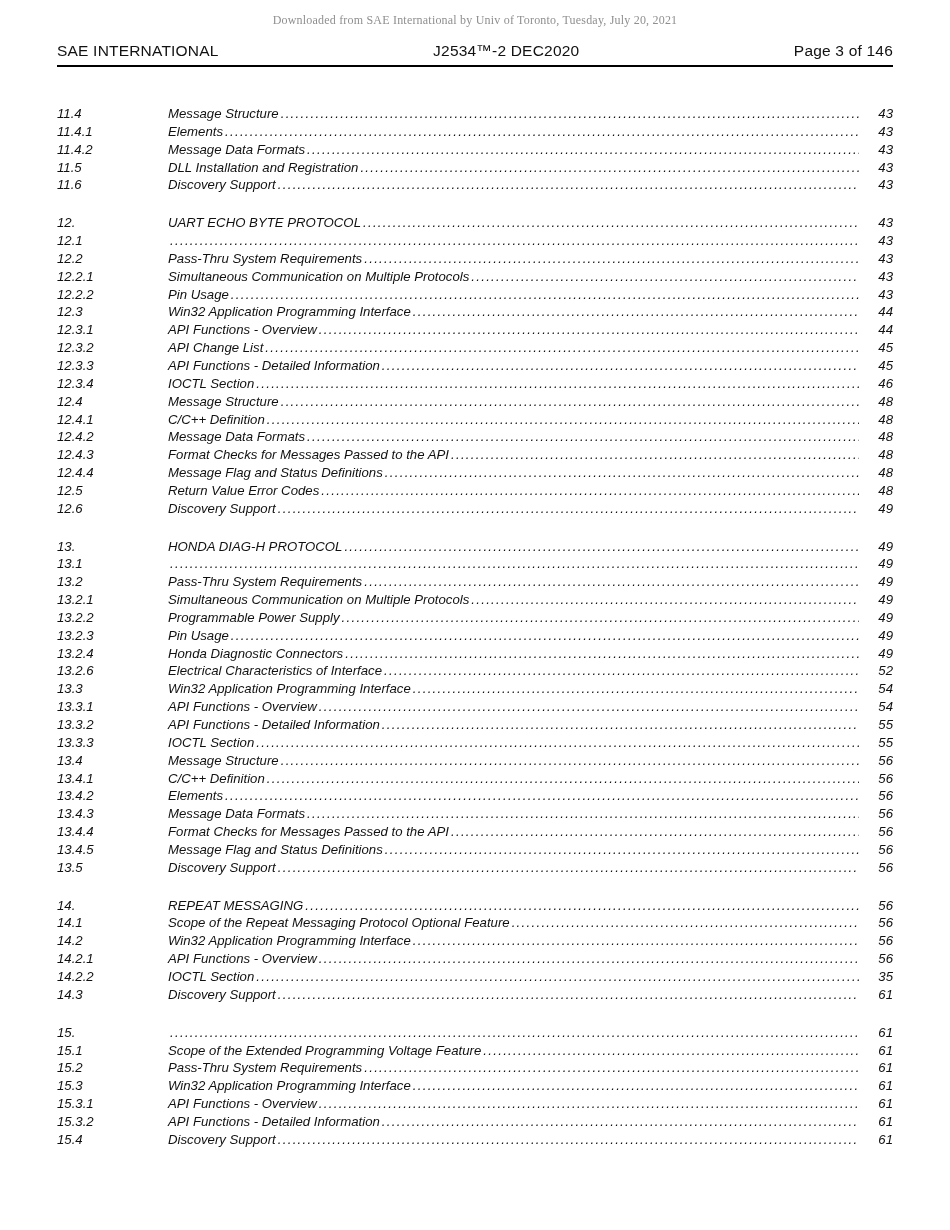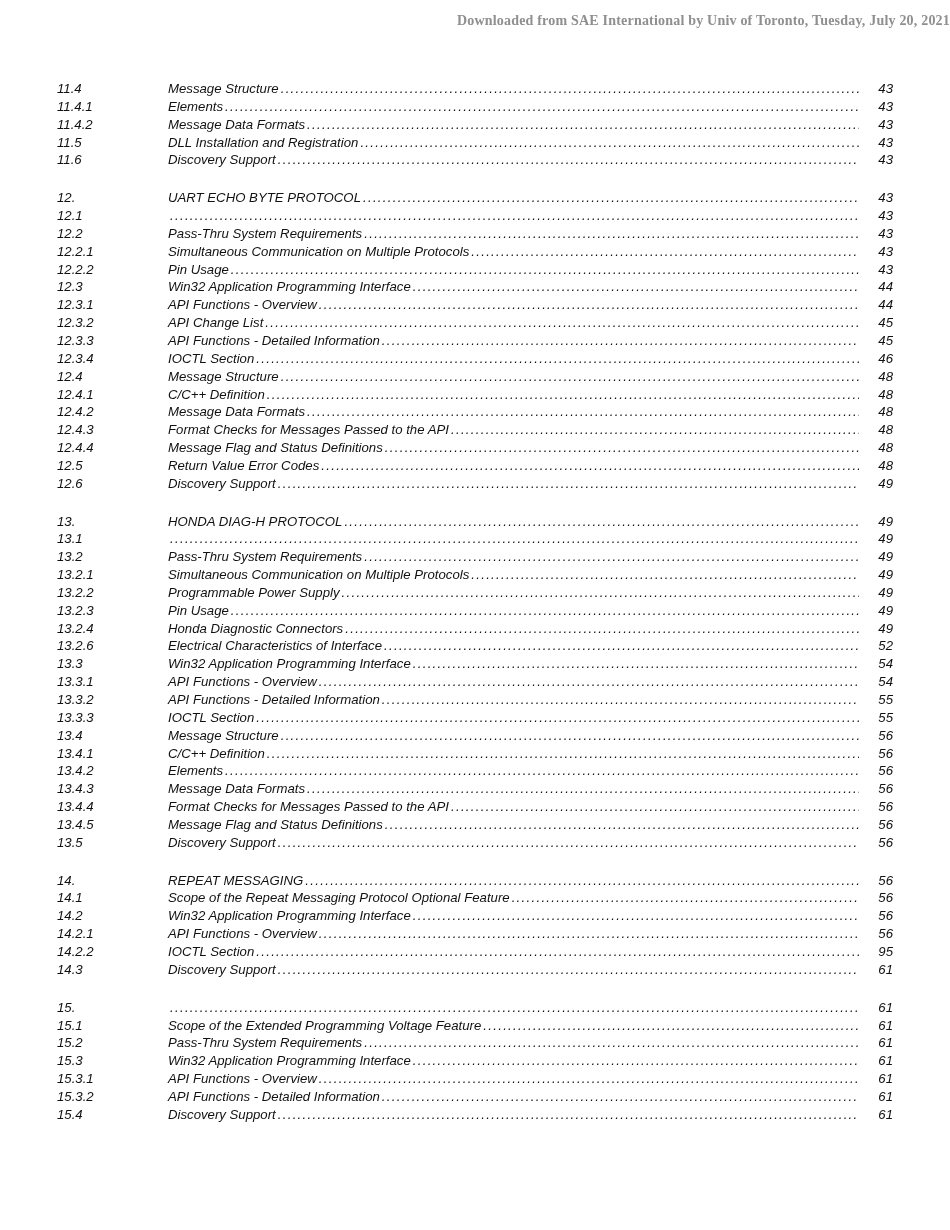--- a/index.html
+++ b/index.html
@@ -10,26 +10,25 @@
     position: relative;
     font-family: "Liberation Sans", sans-serif;
     color: #111111;
     overflow: hidden;
   }
   .watermark {
     position: absolute;
     top: 13px;
     left: 0;
     width: 100%;
-    text-align: right;
+    text-align: center;
     font-family: "Liberation Serif", serif;
-    font-size: 14px;
+    font-size: 12px;
     color: #8f8f8f;
     letter-spacing: 0.2px;
-    font-weight: bold;
   }
   .page {
     margin: 0 57px;
     padding-top: 42px;
   }
   .doc-header {
     display: flex;
     justify-content: space-between;
     align-items: baseline;
     font-size: 15.5px;
@@ -72,20 +71,25 @@
     text-align: left;
     margin-left: 16px;
   }
 </style>
 </head>
 <body>
 
 <div class="watermark">Downloaded from SAE International by Univ of Toronto, Tuesday, July 20, 2021</div>
 
 <div class="page">
+  <div class="doc-header">
+    <span>SAE INTERNATIONAL</span>
+    <span>J2534™-2 DEC2020</span>
+    <span>Page 3 of 146</span>
+  </div>
 
   <div class="toc">
       <div class="toc-group">
         <div class="toc-row">
           <span class="toc-num">11.4</span>
           <span class="toc-title">Message Structure</span>
           <span class="toc-leader"></span>
           <span class="toc-page">43</span>
         </div>
         <div class="toc-row">
@@ -353,21 +357,21 @@
         <div class="toc-row">
           <span class="toc-num">14.2.1</span>
           <span class="toc-title">API Functions - Overview</span>
           <span class="toc-leader"></span>
           <span class="toc-page">56</span>
         </div>
         <div class="toc-row">
           <span class="toc-num">14.2.2</span>
           <span class="toc-title">IOCTL Section</span>
           <span class="toc-leader"></span>
-          <span class="toc-page">95</span>
+          <span class="toc-page">35</span>
         </div>
         <div class="toc-row">
           <span class="toc-num">14.3</span>
           <span class="toc-title">Discovery Support</span>
           <span class="toc-leader"></span>
           <span class="toc-page">61</span>
         </div>
       </div>
       <div class="toc-group">
         <div class="toc-row">

